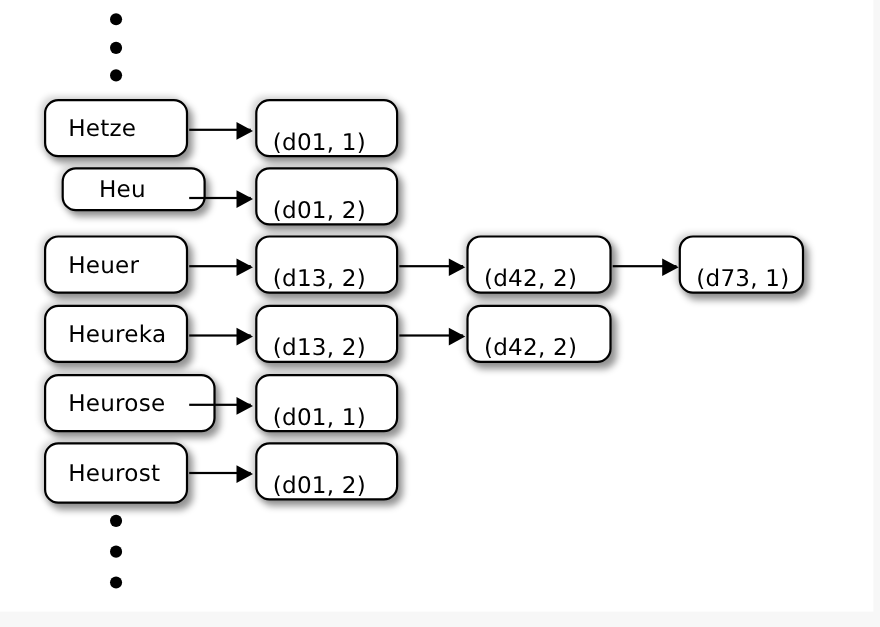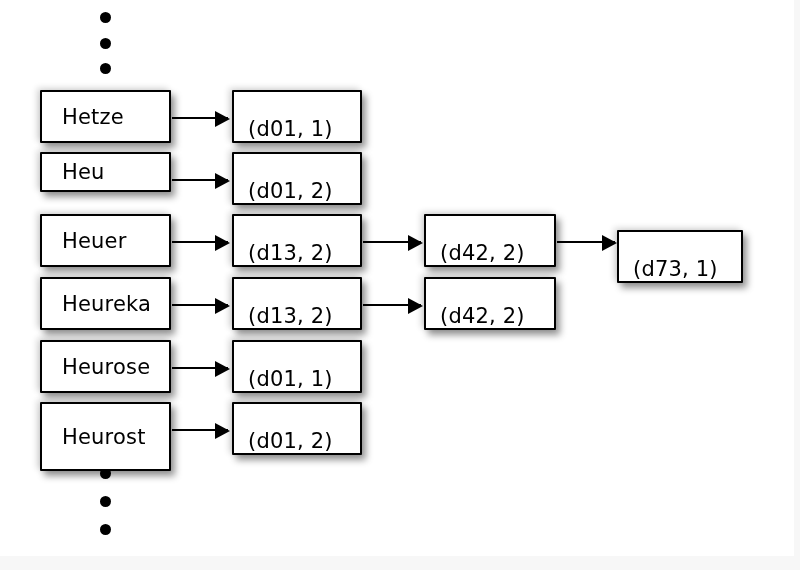--- a/index.html
+++ b/index.html
@@ -23,21 +23,21 @@
   
   .node {
     position: absolute;
     background: #ffffff;
     border: 2.5px solid #000000;
     box-sizing: border-box;
     display: flex;
     align-items: center;
     box-shadow: 4px 5px 7px rgba(0,0,0,0.42),
                -3px -2px 6px rgba(0,0,0,0.16);
-    border-radius: 1px;
+    border-radius: 13px;
   }
   .node .label {
     font-size: 21px;
     color: #000;
     letter-spacing: 0.2px;
     white-space: nowrap;
   }
   .node.term {
     justify-content: flex-start;
   }
@@ -85,33 +85,33 @@
 <div id="canvas">
     <div class="dot" style="left: 100px; top: 12px;"></div>
     <div class="dot" style="left: 100px; top: 38px;"></div>
     <div class="dot" style="left: 100px; top: 63px;"></div>
     <div class="dot" style="left: 100px; top: 468px;"></div>
     <div class="dot" style="left: 100px; top: 496px;"></div>
     <div class="dot" style="left: 100px; top: 524px;"></div>
     <div class="node term" style="left: 40px; top: 90px; width: 131px; height: 53px;">
       <span class="label">Hetze</span>
     </div>
-    <div class="node term" style="left: 40px; top: 152px; width: 131px; height: 40px;">
+    <div class="node term" style="left: 56px; top: 152px; width: 131px; height: 40px; padding-left: 12px;">
       <span class="label">Heu</span>
     </div>
     <div class="node term" style="left: 40px; top: 277px; width: 131px; height: 53px;">
       <span class="label">Heureka</span>
     </div>
     <div class="node term" style="left: 40px; top: 214px; width: 131px; height: 53px;">
       <span class="label">Heuer</span>
     </div>
-    <div class="node term" style="left: 40px; top: 340px; width: 131px; height: 53px;">
+    <div class="node term" style="left: 40px; top: 340px; width: 156px; height: 53px;">
       <span class="label">Heurose</span>
     </div>
-    <div class="node term" style="left: 40px; top: 402px; width: 131px; height: 69px;">
+    <div class="node term" style="left: 40px; top: 402px; width: 131px; height: 56px;">
       <span class="label">Heurost</span>
     </div>
     <div class="node posting" style="left: 232px; top: 90px; width: 130px; height: 53px;">
       <span class="label">(d01, 1)</span>
     </div>
     <div class="node posting" style="left: 232px; top: 152px; width: 130px; height: 53px;">
       <span class="label">(d01, 2)</span>
     </div>
     <div class="node posting" style="left: 232px; top: 214px; width: 130px; height: 53px;">
       <span class="label">(d13, 2)</span>
@@ -124,21 +124,21 @@
     </div>
     <div class="node posting" style="left: 232px; top: 402px; width: 130px; height: 53px;">
       <span class="label">(d01, 2)</span>
     </div>
     <div class="node posting" style="left: 424px; top: 214px; width: 132px; height: 53px;">
       <span class="label">(d42, 2)</span>
     </div>
     <div class="node posting" style="left: 424px; top: 277px; width: 132px; height: 53px;">
       <span class="label">(d42, 2)</span>
     </div>
-    <div class="node posting" style="left: 617px; top: 230px; width: 126px; height: 53px;">
+    <div class="node posting" style="left: 617px; top: 214px; width: 114px; height: 53px;">
       <span class="label">(d73, 1)</span>
     </div>
     <div class="arrow" style="left: 172px; top: 117px; width: 56px;"></div>
     <div class="arrow" style="left: 172px; top: 179px; width: 56px;"></div>
     <div class="arrow" style="left: 172px; top: 241px; width: 56px;"></div>
     <div class="arrow" style="left: 172px; top: 304px; width: 56px;"></div>
     <div class="arrow" style="left: 172px; top: 367px; width: 56px;"></div>
     <div class="arrow" style="left: 172px; top: 429px; width: 56px;"></div>
     <div class="arrow" style="left: 363px; top: 241px; width: 58px;"></div>
     <div class="arrow" style="left: 363px; top: 304px; width: 58px;"></div>

